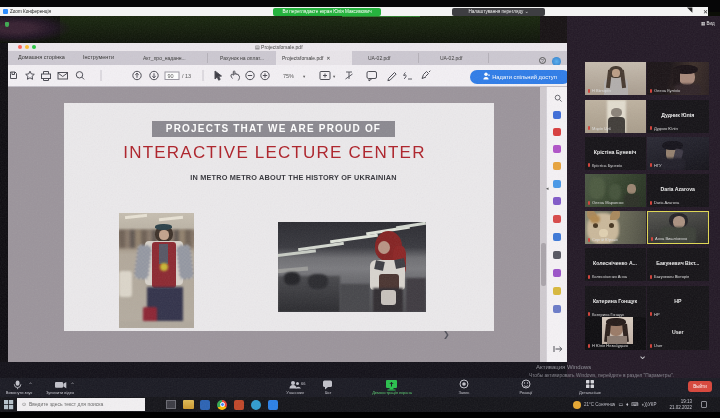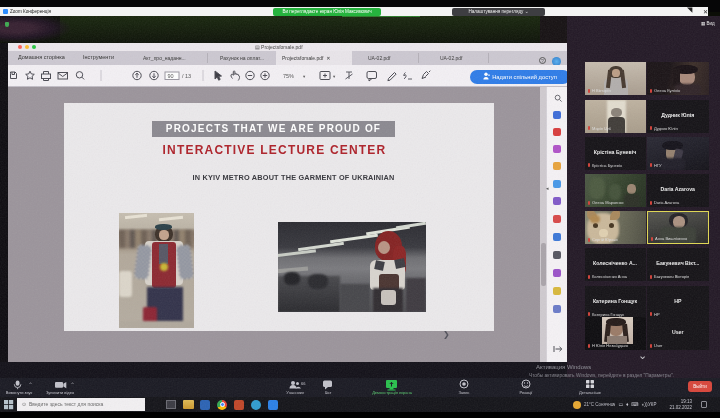--- a/index.html
+++ b/index.html
@@ -98,22 +98,22 @@
           <path d="M5.2 3.2h1.6M6 2.4v1.6" stroke="#fff" stroke-width="0.7"></path>
         </svg>Надати спільний доступ</div>
 
   <div class="a" style="left:0;top:43.5px;width:532px;height:275.5px;background:#9b949b"></div>
   <div class="a" style="left:532px;top:43.5px;width:6px;height:275.5px;background:#cfcacf"></div>
   <div class="a" style="left:532.5px;top:200px;width:5px;height:43px;background:#aaa4aa;border-radius:2px"></div>
   <div class="a" style="left:538px;top:43.5px;width:21px;height:275.5px;background:#f5f2f5;border-left:1px solid #d6d2d8"></div>
 
   <div class="a" style="left:56px;top:59.5px;width:430px;height:228.5px;background:#ebe9eb">
     <div class="a" style="left:88px;top:18.5px;width:243px;height:16px;background:#8b8990;color:#fff;font-weight:bold;font-size:10px;letter-spacing:1.2px;text-align:center;line-height:16px;white-space:nowrap">PROJECTS THAT WE ARE PROUD OF</div>
-    <div class="a" style="left:0;top:40px;width:421px;text-align:center;color:#ae2129;font-weight:bold;font-size:12px;letter-spacing:1.2px;white-space:nowrap">INTERACTIVE LECTURE CENTER</div>
-    <div class="a" style="left:0;top:70px;width:459px;text-align:center;color:#35353b;font-weight:bold;font-size:7.3px;letter-spacing:0.2px;white-space:nowrap">IN KYIV METRO ABOUT THE GARMENT OF UKRAINIAN</div>
+    <div class="a" style="left:0;top:40px;width:421px;text-align:center;color:#ae2129;font-weight:normal;font-size:17px;letter-spacing:1.2px;white-space:nowrap">INTERACTIVE LECTURE CENTER</div>
+    <div class="a" style="left:0;top:70px;width:459px;text-align:center;color:#35353b;font-weight:bold;font-size:7.3px;letter-spacing:0.2px;white-space:nowrap">IN METRO METRO ABOUT THE HISTORY OF UKRAINIAN</div>
 
     <div class="a" style="left:55px;top:110.5px;width:75px;height:115px;background:linear-gradient(180deg,#c6beb0 0%,#bcb4a6 13%,#7c6e60 17%,#8a7a6a 24%,#a89c8c 32%,#b2a89a 36%,#b4aca0 100%);overflow:hidden">
       <div class="a" style="left:6px;top:2px;width:22px;height:3px;background:#e8e2d4;transform:rotate(-6deg);filter:blur(0.5px)"></div>
       <div class="a" style="left:40px;top:4px;width:24px;height:3px;background:#e8e2d4;transform:rotate(-6deg);filter:blur(0.5px)"></div>
       <div class="a" style="left:0px;top:17px;width:75px;height:18px;background:repeating-linear-gradient(90deg,#6e6054 0 6px,#8a7a6c 6px 11px,#605650 11px 16px,#92826e 16px 22px);filter:blur(1.4px)"></div>
       <div class="a" style="left:36px;top:13px;width:18px;height:16px;background:#3c3028;border-radius:45%;filter:blur(0.6px)"></div>
       <div class="a" style="left:36px;top:11px;width:17px;height:6px;background:#2a4048;border-radius:45%;filter:blur(0.5px)"></div>
       <div class="a" style="left:40px;top:17px;width:10px;height:10px;background:#c2a28c;border-radius:45%;filter:blur(0.5px)"></div>
       <div class="a" style="left:26px;top:28px;width:38px;height:44px;background:#d8d2ca;border-radius:4px;filter:blur(0.6px)"></div>
       <div class="a" style="left:17px;top:32px;width:14px;height:34px;background:repeating-conic-gradient(#e0dcd4 0 25%,#4a5470 0 50%) 0 0/4px 4px;border-radius:4px;transform:rotate(7deg);filter:blur(0.9px)"></div>

